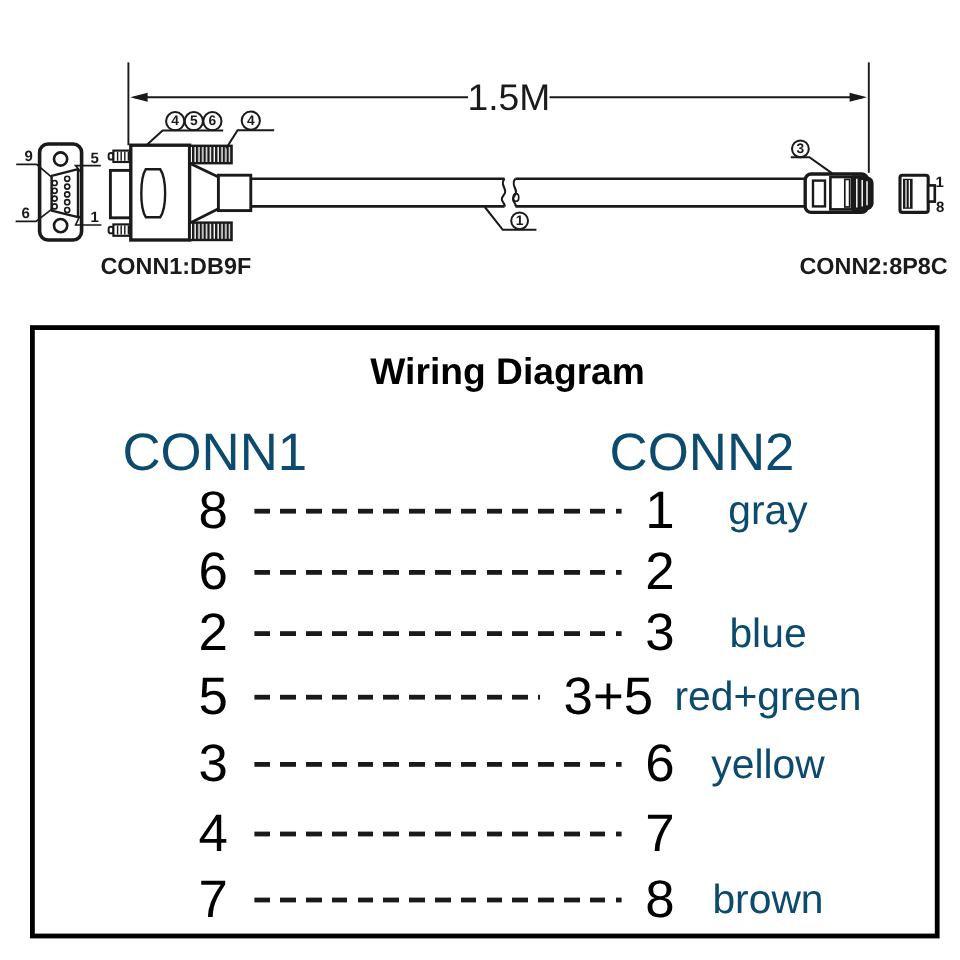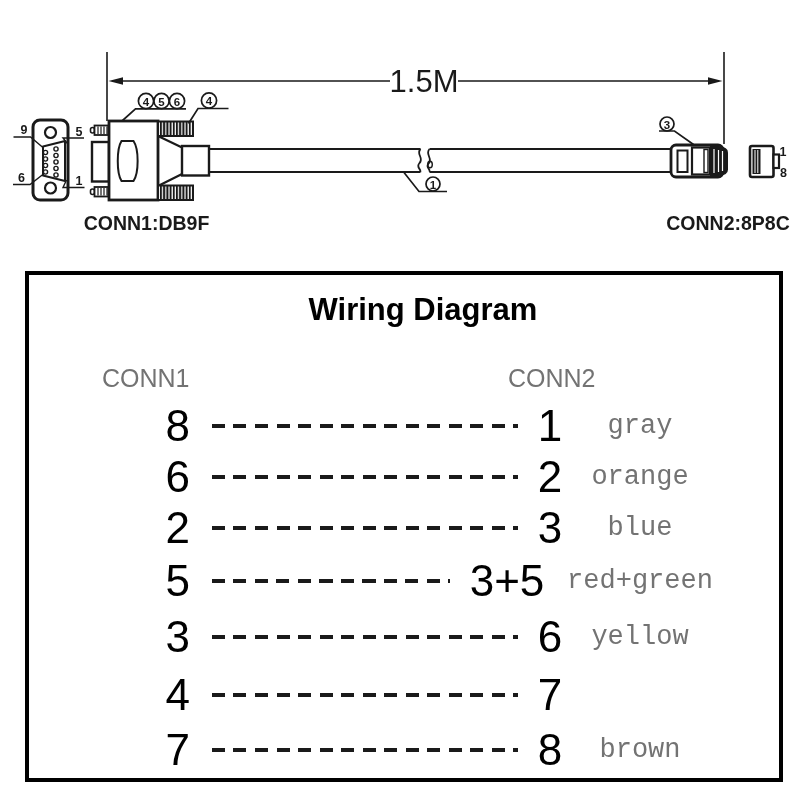--- a/index.html
+++ b/index.html
@@ -10,34 +10,34 @@
   .callout-digit{font-size:11.5px;font-weight:bold;}
   .pin-label{font-size:12.5px;font-weight:bold;}
   .caption{font-size:19.5px;font-weight:bold;}
   .dim-label{font-size:31px;}
 
   
   .wiring-box{position:absolute;left:25px;top:271px;width:758px;height:511px;
               border:4px solid #000;box-sizing:border-box;background:#fff;}
   .wiring-title{position:absolute;left:40px;top:283px;width:766px;text-align:center;
                 font-size:31px;font-weight:bold;line-height:54px;color:#000;}
-  .conn-header{position:absolute;top:358px;width:140px;
-               font-size:25px;line-height:40px;color:#737373;}
+  .conn-header{position:absolute;top:358px;width:140px;text-align:center;
+               font-size:44px;line-height:40px;color:#0c4a6e;}
   #conn1-header{left:102px;}
   #conn2-header{left:508px;}
 
   .wire-row{position:absolute;left:0;width:800px;height:52px;}
   .wire-row .c1{position:absolute;left:80px;width:110px;text-align:right;
                 font-size:44px;line-height:52px;color:#000;}
   .wire-row .dash{position:absolute;left:212px;top:24px;width:306px;height:3.5px;
                   background:repeating-linear-gradient(90deg,#1a1a1a 0,#1a1a1a 13px,transparent 13px,transparent 21.5px);}
   .wire-row .c2{position:absolute;left:502px;width:96px;text-align:center;
                 font-size:44px;line-height:52px;color:#000;}
   .wire-row .clr{position:absolute;left:556px;width:168px;text-align:center;
-                 font-size:27px;line-height:52px;color:#737373;font-family:Liberation Mono, monospace;}
+                 font-size:34px;line-height:52px;color:#0c4a6e;}
   .wire-row:nth-of-type(1){top:400px;}
   .wire-row:nth-of-type(2){top:451px;}
   .wire-row:nth-of-type(3){top:502px;}
   .wire-row:nth-of-type(4){top:555px;}
   .wire-row:nth-of-type(5){top:611px;}
   .wire-row:nth-of-type(6){top:669px;}
   .wire-row:nth-of-type(7){top:724px;}
   .wire-row.wide-pin .dash{width:238px;}
   .wire-row.wide-pin .c2{left:452px;width:110px;}
 </style>
@@ -180,21 +180,20 @@
     <div class="wire-row">
       <span class="c1">8</span>
       <span class="dash"></span>
       <span class="c2">1</span>
       <span class="clr">gray</span>
     </div>
     <div class="wire-row">
       <span class="c1">6</span>
       <span class="dash"></span>
       <span class="c2">2</span>
-      <span class="clr">orange</span>
     </div>
     <div class="wire-row">
       <span class="c1">2</span>
       <span class="dash"></span>
       <span class="c2">3</span>
       <span class="clr">blue</span>
     </div>
     <div class="wire-row wide-pin">
       <span class="c1">5</span>
       <span class="dash"></span>

